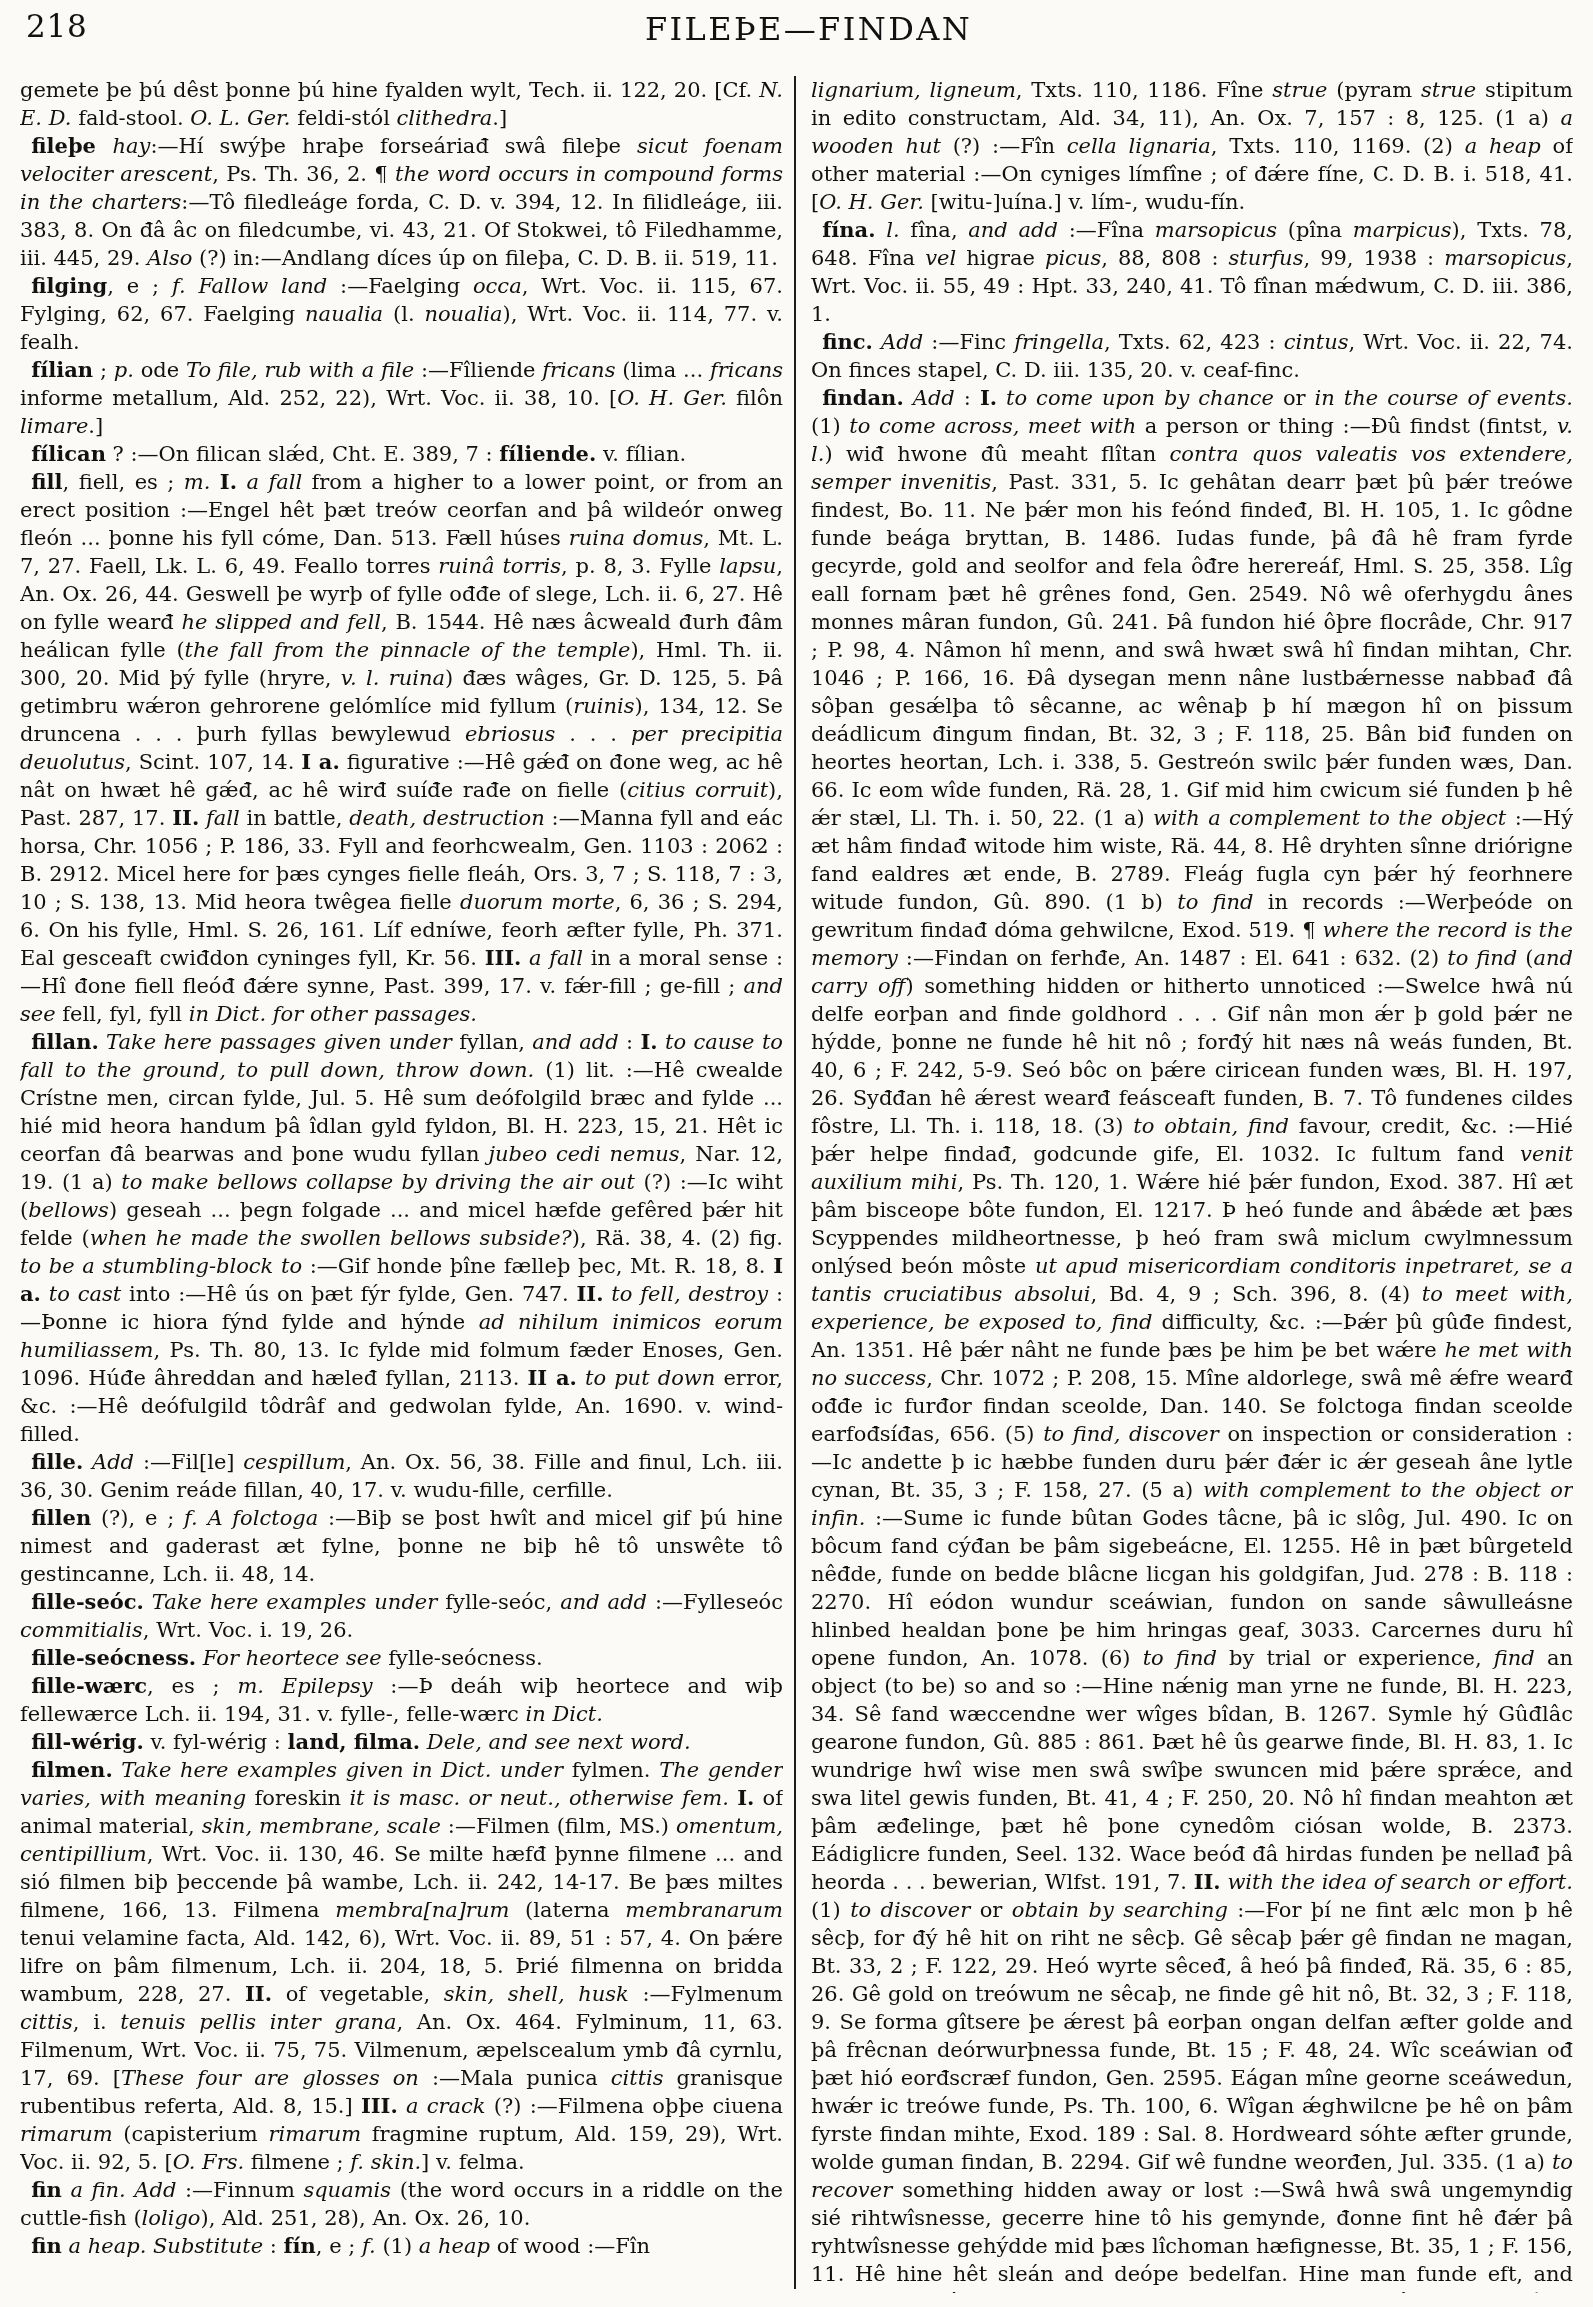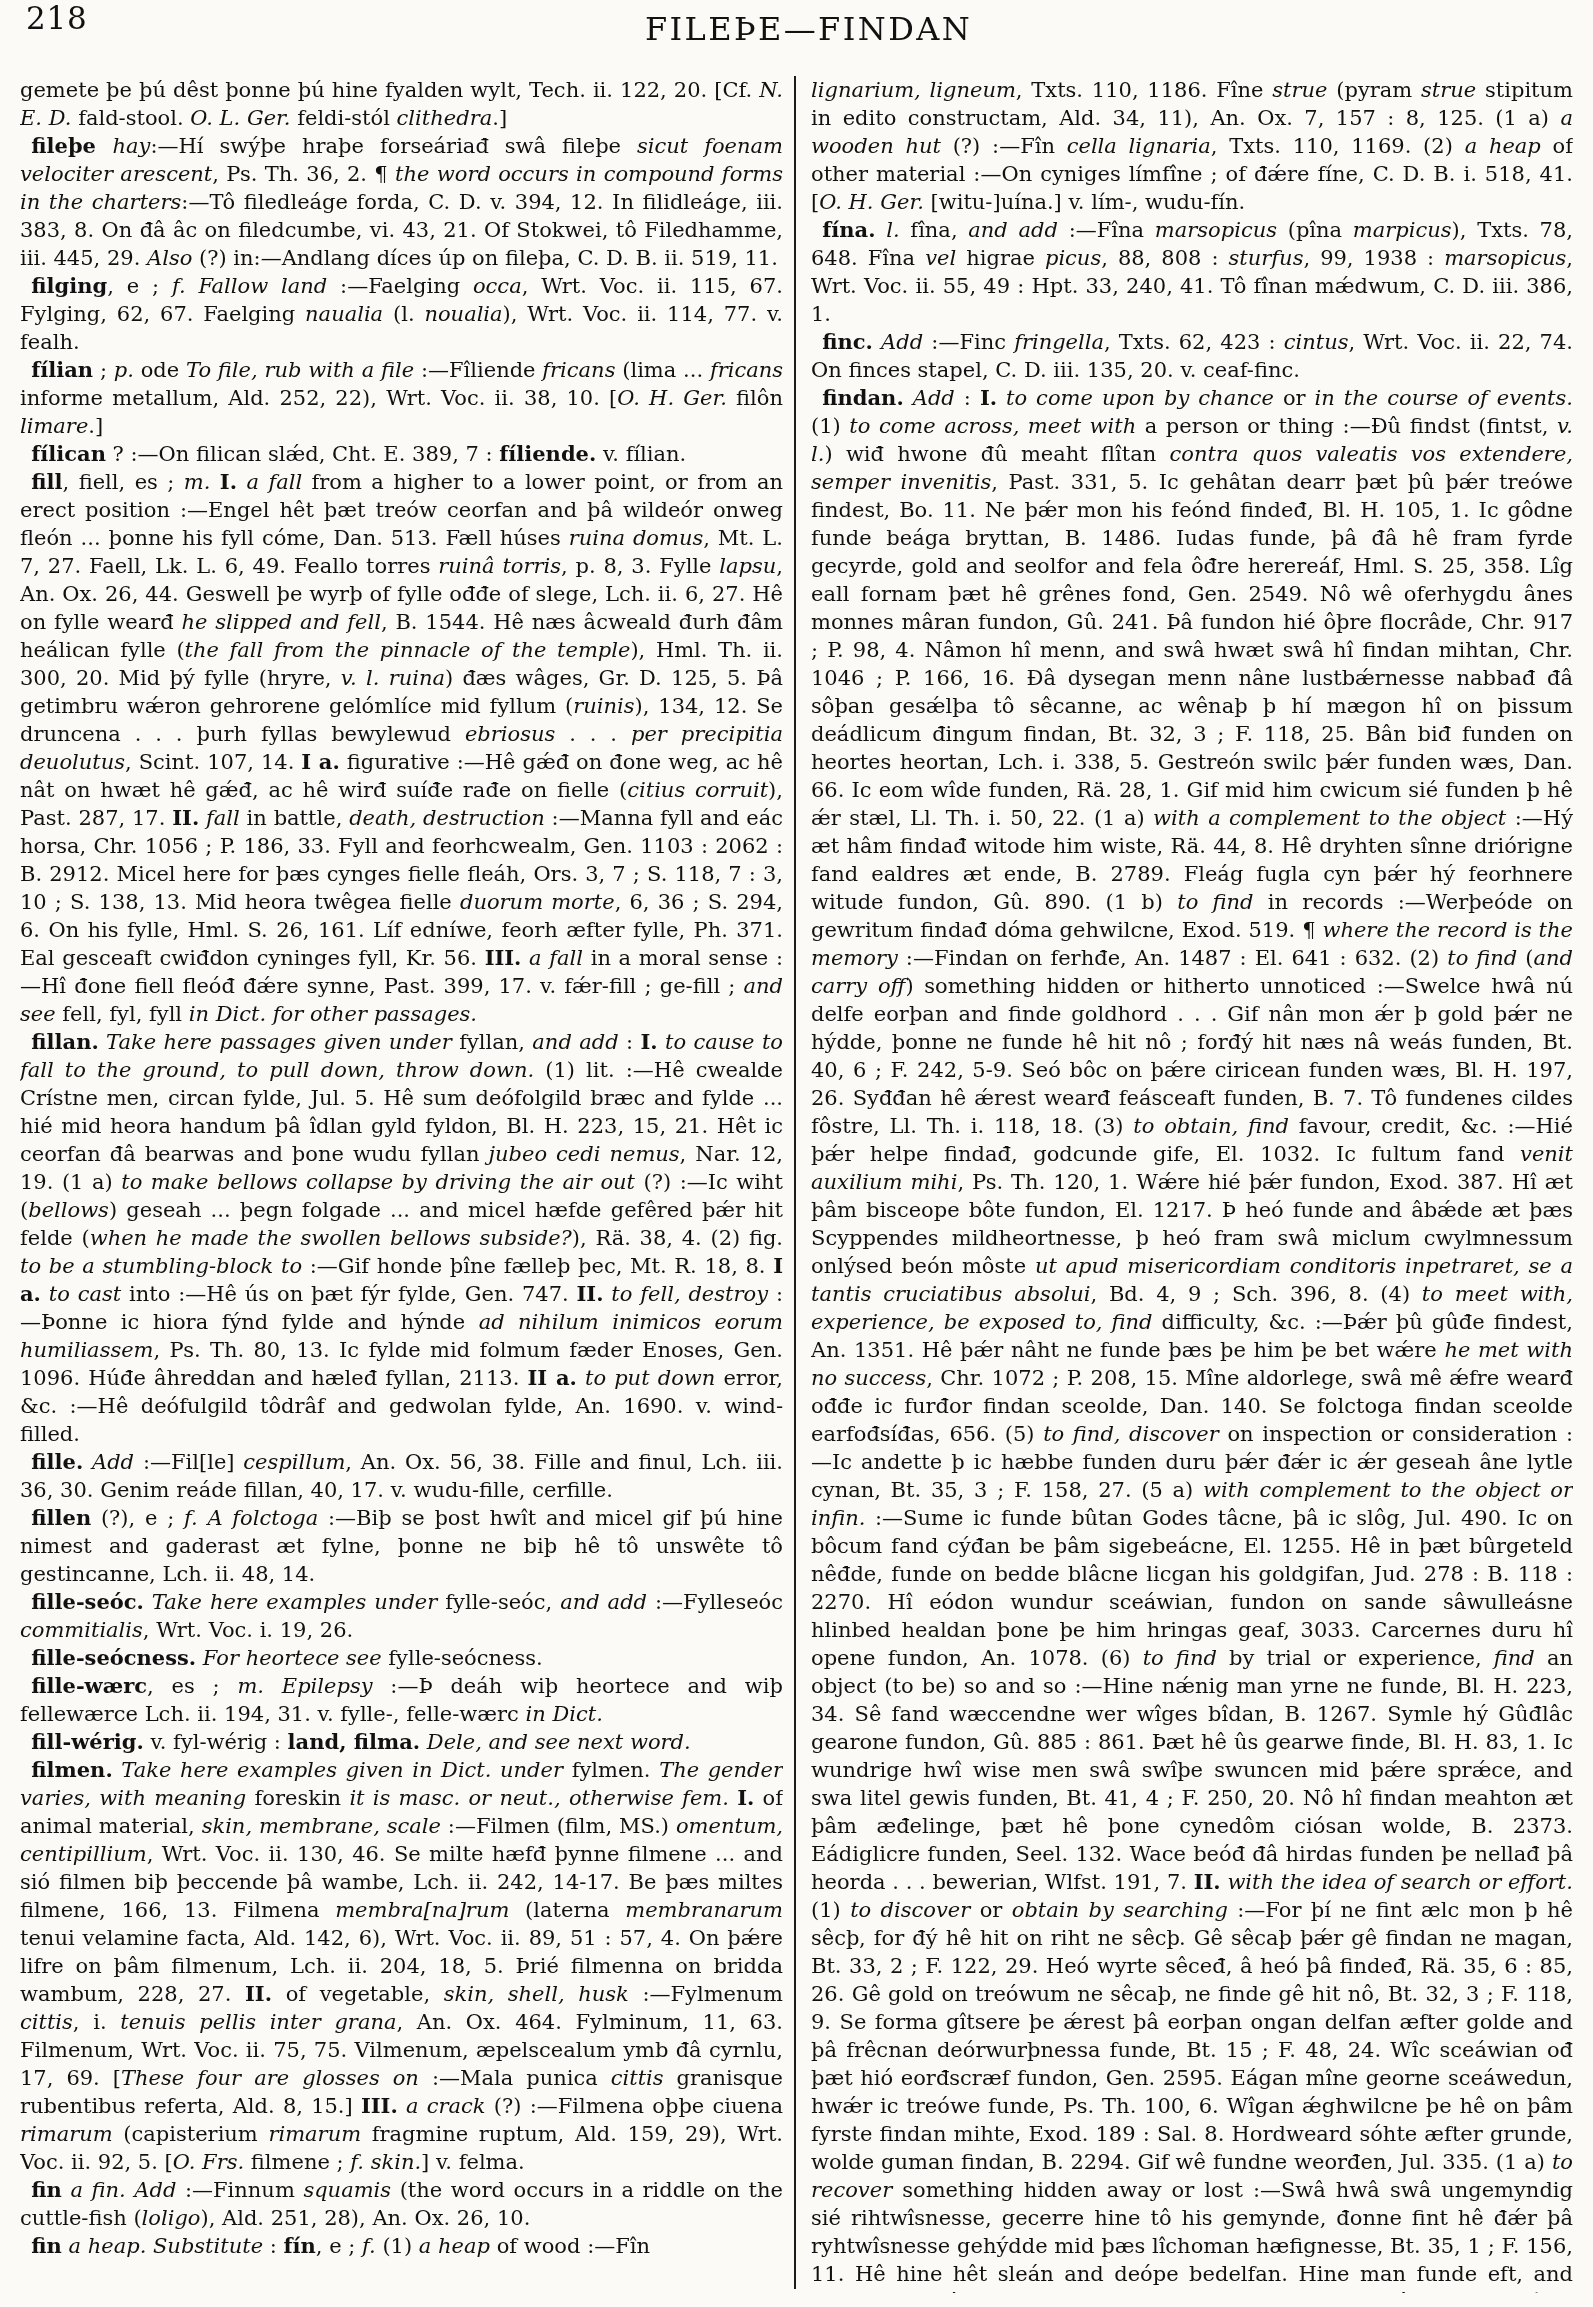--- a/index.html
+++ b/index.html
@@ -5,21 +5,21 @@
   html, body { margin: 0; padding: 0; }
   body {
     width: 1593px; height: 2307px;
     background: #fbfaf6;
     color: #111;
     font-family: "DejaVu Serif", serif;
     position: relative;
     overflow: hidden;
   }
   .page-number {
-    position: absolute; left: 26px; top: 0;
+    position: absolute; left: 26px; top: 8px;
     font-size: 31px; letter-spacing: 0.8px;
   }
   .page-title {
     position: absolute; top: 9.7px; left: 0; width: 100%;
     text-align: center;
     font-size: 32px; letter-spacing: 2.4px;
     white-space: nowrap;
     padding-left: 12px;
   }
   .columns {

